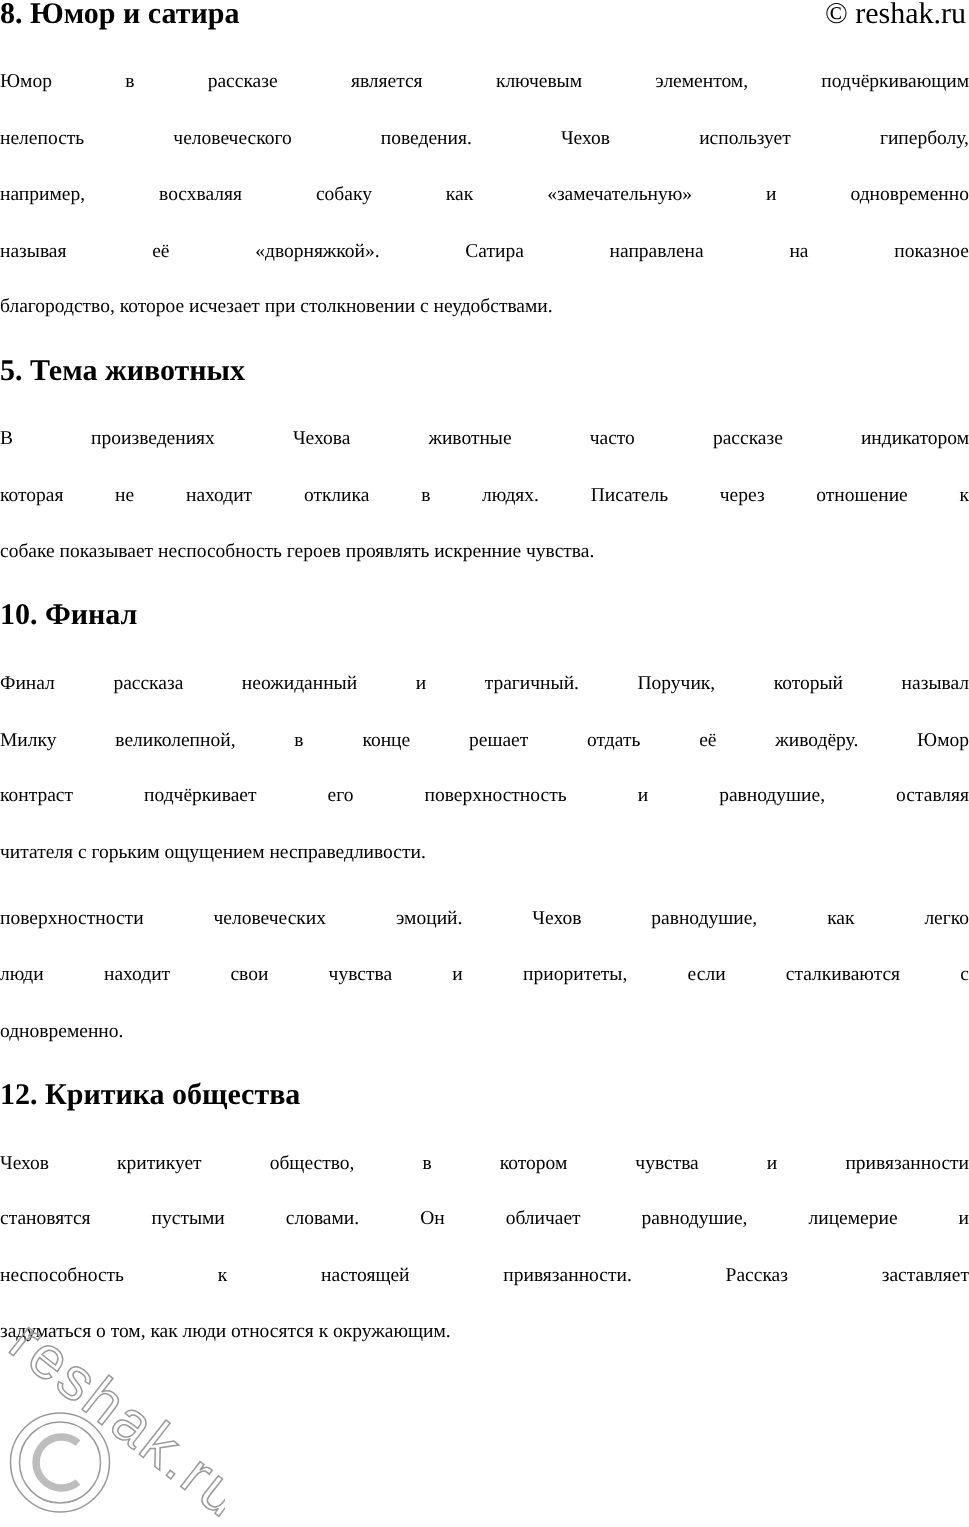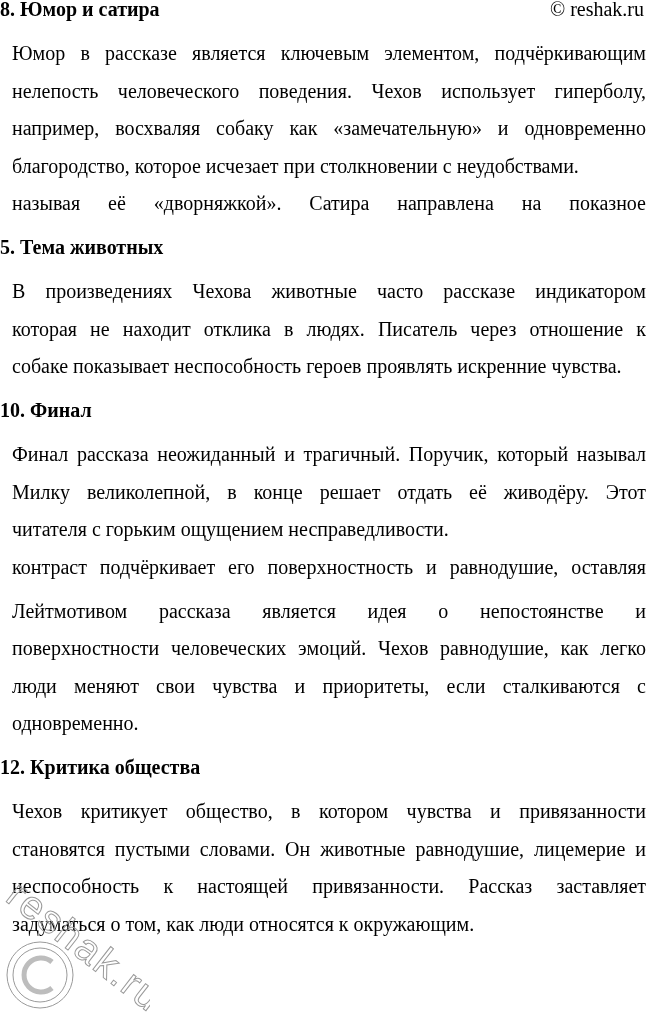--- a/index.html
+++ b/index.html
@@ -36,25 +36,24 @@
   .copyright {
     position: absolute;
     right: 2px;
     top: 0;
     font-size: 20px;
     font-weight: normal;
     line-height: 37.5px;
   }
   .paragraph {
     margin: 0 0 6.5px 0;
-    font-size: 20px;
+    font-size: 13px;
     line-height: 37.5px;
     text-align: justify;
     text-align-last: left;
-    padding-left: 12px;
   }
   .line {
     display: block;
     text-align: justify;
     text-align-last: justify;
     white-space: nowrap;
     height: 37.5px;
   }
   .line.last {
     text-align-last: left;
@@ -75,64 +74,63 @@
 
   <div class="section">
     <div class="section-heading-row">
       <h2 class="section-heading">8. Юмор и сатира</h2>
       <span class="copyright">© reshak.ru</span>
     </div>
     <p class="paragraph">
       <span class="line">Юмор в рассказе является ключевым элементом, подчёркивающим</span>
       <span class="line">нелепость человеческого поведения. Чехов использует гиперболу,</span>
       <span class="line">например, восхваляя собаку как «замечательную» и одновременно</span>
+      <span class="line">называя её «дворняжкой». Сатира направлена на показное</span>
       <span class="line last">благородство, которое исчезает при столкновении с неудобствами.</span>
-      <span class="line">называя её «дворняжкой». Сатира направлена на показное</span>
     </p>
   </div>
 
   <div class="section">
     <div class="section-heading-row">
       <h2 class="section-heading">5. Тема животных</h2>
     </div>
     <p class="paragraph">
       <span class="line">В произведениях Чехова животные часто рассказе индикатором</span>
       <span class="line">которая не находит отклика в людях. Писатель через отношение к</span>
       <span class="line last">собаке показывает неспособность героев проявлять искренние чувства.</span>
     </p>
   </div>
 
   <div class="section">
     <div class="section-heading-row">
       <h2 class="section-heading">10. Финал</h2>
     </div>
     <p class="paragraph">
       <span class="line">Финал рассказа неожиданный и трагичный. Поручик, который называл</span>
-      <span class="line">Милку великолепной, в конце решает отдать её живодёру. Этот</span>
+      <span class="line">Милку великолепной, в конце решает отдать её живодёру. Юмор</span>
+      <span class="line">контраст подчёркивает его поверхностность и равнодушие, оставляя</span>
       <span class="line last">читателя с горьким ощущением несправедливости.</span>
-      <span class="line">контраст подчёркивает его поверхностность и равнодушие, оставляя</span>
     </p>
   </div>
 
   <div class="section">
     <p class="paragraph">
-      <span class="line">Лейтмотивом рассказа является идея о непостоянстве и</span>
       <span class="line">поверхностности человеческих эмоций. Чехов равнодушие, как легко</span>
-      <span class="line">люди меняют свои чувства и приоритеты, если сталкиваются с</span>
+      <span class="line">люди находит свои чувства и приоритеты, если сталкиваются с</span>
       <span class="line last">одновременно.</span>
     </p>
   </div>
 
   <div class="section">
     <div class="section-heading-row">
       <h2 class="section-heading">12. Критика общества</h2>
     </div>
     <p class="paragraph">
       <span class="line">Чехов критикует общество, в котором чувства и привязанности</span>
-      <span class="line">становятся пустыми словами. Он животные равнодушие, лицемерие и</span>
+      <span class="line">становятся пустыми словами. Он обличает равнодушие, лицемерие и</span>
       <span class="line">неспособность к настоящей привязанности. Рассказ заставляет</span>
       <span class="line last">задуматься о том, как люди относятся к окружающим.</span>
     </p>
   </div>
 </div>
 
 <svg class="watermark" viewBox="0 0 150 138" xmlns="http://www.w3.org/2000/svg">
   <g fill="none" stroke="#9a9a9a" stroke-width="1">
 
     <g>

